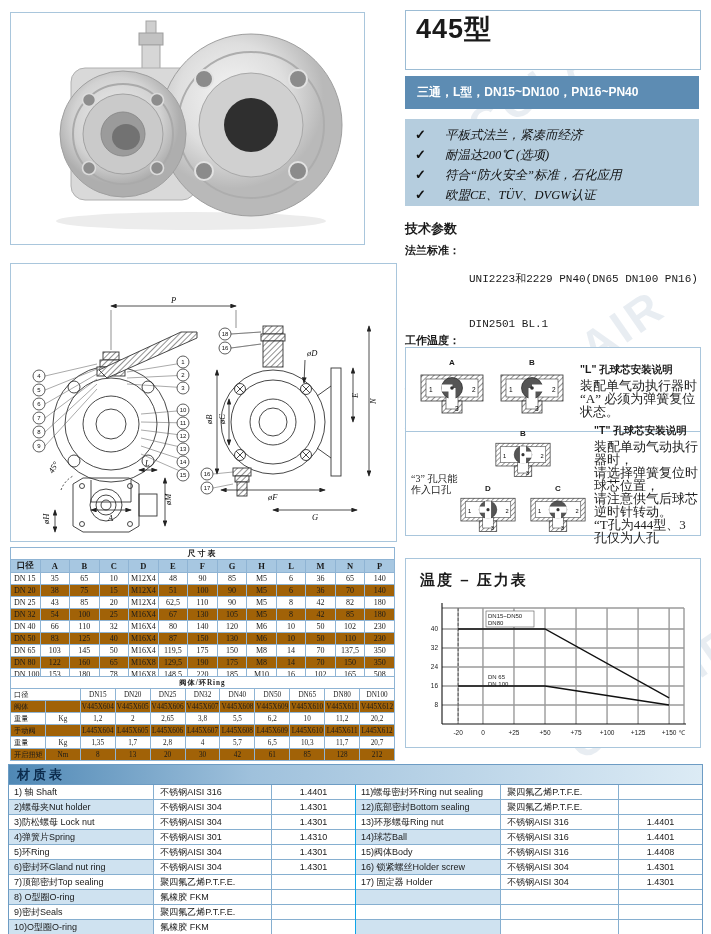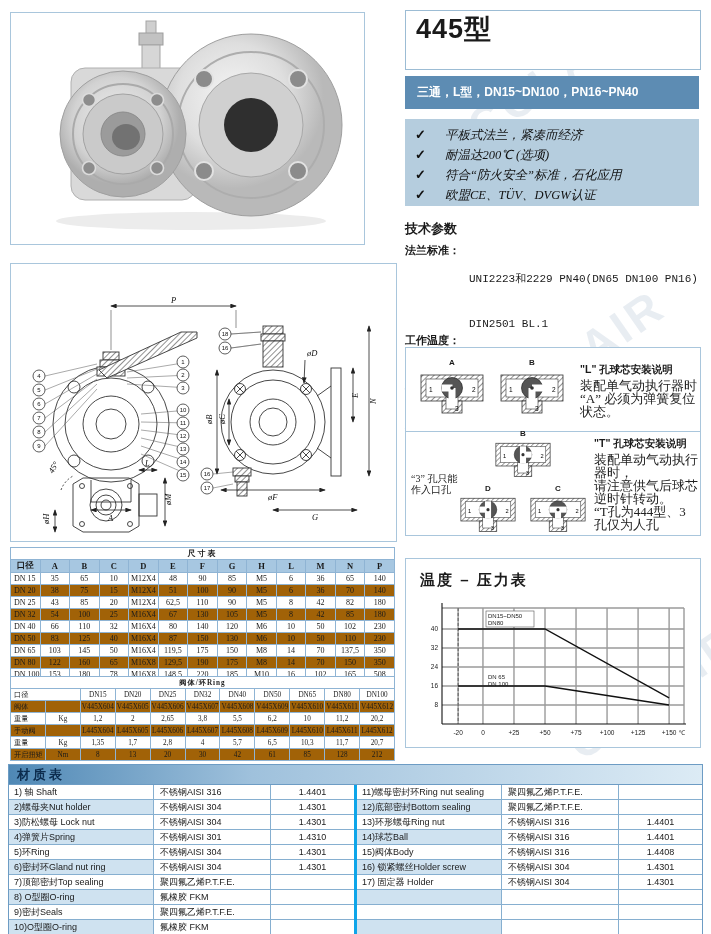--- a/index.html
+++ b/index.html
@@ -230,20 +230,21 @@
               <text x="10" y="23" font-size="6.5">1</text>
               <text x="53" y="23" font-size="6.5">2</text>
               <text x="36" y="42" font-size="6.5">3</text>
             </svg>
           </div>
         </div>
       </div>
       <div style="flex:1;padding-left:7px;padding-right:2px;">
         <div class="inst-title">"T" 孔球芯安装说明</div>
         <div class="inst-line">装配单动气动执行器时，</div>
+        <div class="inst-line">请选择弹簧复位时球芯位置，</div>
         <div class="inst-line">请注意供气后球芯逆时针转动。</div>
         <div class="inst-line">“T孔为444型、3孔仅为人孔</div>
       </div>
     </div>
   </div>
 
   <div class="box" id="chart-box">
     <div id="chart-title">温度 – 压力表</div>
     <svg id="tp-chart" width="282" height="150" viewBox="0 0 282 150" style="position:absolute;left:6px;top:34px;">
         <line x1="46.13333333333333" y1="15" x2="46.13333333333333" y2="131" stroke="#9a9a9a" stroke-width="1.4"></line>
@@ -785,21 +786,21 @@
             <div class="mat-name">9)密封Seals</div>
             <div class="mat-material">聚四氟乙烯P.T.F.E.</div>
             <div class="mat-din"></div>
           </div>
           <div class="mat-row row-blue">
             <div class="mat-name mat-left-shade">10)O型圈O-ring</div>
             <div class="mat-material">氟橡胶 FKM</div>
             <div class="mat-din"></div>
           </div>
         </div>
-      <div class="mat-half" id="mat-right" style="border-left:3px solid #0ea5e9;">
+      <div class="mat-half" id="mat-right" style="border-left:1px solid #0ea5e9;">
           <div class="mat-row row-white">
             <div class="mat-name">11)螺母密封环Ring nut sealing</div>
             <div class="mat-material">聚四氟乙烯P.T.F.E.</div>
             <div class="mat-din"></div>
           </div>
           <div class="mat-row row-blue">
             <div class="mat-name mat-left-shade">12)底部密封Bottom sealing</div>
             <div class="mat-material">聚四氟乙烯P.T.F.E.</div>
             <div class="mat-din"></div>
           </div>

